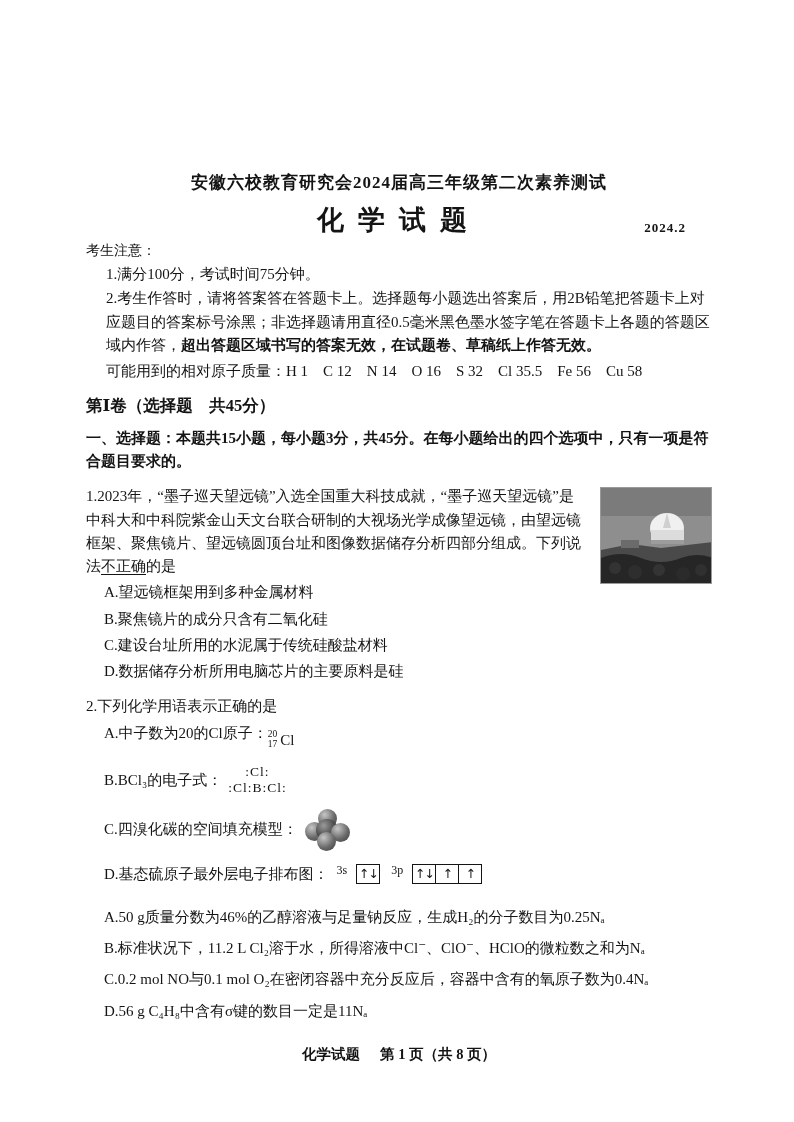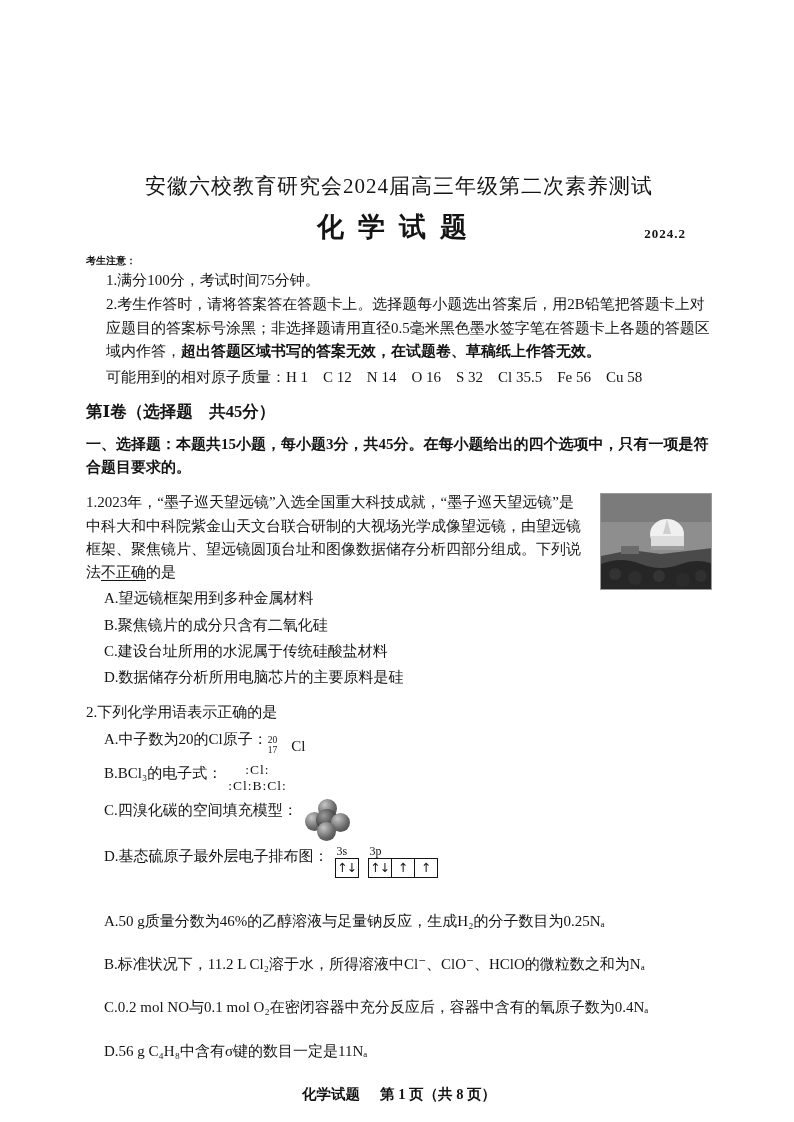--- a/index.html
+++ b/index.html
@@ -3,57 +3,57 @@
 <meta charset="utf-8">
 <style>
   * { margin:0; padding:0; box-sizing:border-box; }
   html,body { background:#d9d9d9; }
   body { font-family:"Liberation Serif","DejaVu Serif",serif; }
   .page {
     width:794px; min-height:1122px; margin:0 auto; background:#ffffff; color:#141414;
     padding:170px 82px 72px 86px; display:flex; flex-direction:column;
     font-size:15px; line-height:1.55;
   }
-  .doc-header { text-align:center; font-weight:normal; font-size:21px; letter-spacing:1px; }
+  .doc-header { text-align:center; font-weight:bold; font-size:17px; letter-spacing:1px; }
   .title-row { position:relative; text-align:center; margin-top:4px; height:40px; }
   .doc-title { font-size:27px; font-weight:bold; letter-spacing:14px; }
   .doc-date { position:absolute; right:26px; bottom:2px; font-size:13px; font-weight:bold; letter-spacing:1px; }
-  .notice-label { font-weight:bold; font-size:10px; margin-top:6px; }
+  .notice-label { font-weight:normal; font-size:14px; }
   .notice-item { padding-left:20px; margin-top:1px; }
   .bold { font-weight:bold;text-align:right; }
   .masses { padding-left:20px; margin-top:3px; }
   .section-title { text-align:left; font-weight:bold; font-size:16.5px; margin:10px 0 8px; }
   .section-intro { font-weight:bold; }
   .question { margin-top:12px; }
   .q-photo { float:right; margin:2px 0 6px 12px; width:112px; height:97px; display:block;
              border:1px solid #9a9a9a; overflow:hidden; }
   .emph { text-decoration:underline; text-underline-offset:3px; }
   .opt { padding-left:18px; margin-top:3px; }
-  .opt-flex { display:flex; align-items:flex-start; gap:6px; margin-top:4px; }
-  .q3 .opt { margin-top:20px; }
+  .opt-flex { display:flex; align-items:center; gap:6px; margin-top:12px; }
+  .q3 .opt { margin-top:8px; }
   
   .isotope { display:inline-flex; align-items:center; }
   .iso-nums { display:inline-flex; flex-direction:column; font-size:9.5px; line-height:1.05;
-              text-align:right; margin-right:14px; transform:translateY(-1px); }
+              text-align:right; margin-right:3px; transform:translateY(-1px); }
   
   .lewis { display:inline-flex; flex-direction:column; align-items:center; line-height:1.2;
            font-size:13.5px; letter-spacing:1px; }
   
   .sf-model { position:relative; display:inline-block; width:46px; height:42px; }
   .sphere { position:absolute; border-radius:50%;
             background:radial-gradient(circle at 35% 30%, #c6c6c6 0%, #6a6a6a 55%, #3a3a3a 100%); }
   .s-top    { width:19px; height:19px; left:14px; top:0;  z-index:1; }
   .s-left   { width:19px; height:19px; left:1px;  top:13px; z-index:1; }
   .s-center { width:22px; height:22px; left:12px; top:10px; z-index:2;
               background:radial-gradient(circle at 35% 30%, #9a9a9a 0%, #3c3c3c 60%, #1c1c1c 100%); }
   .s-right  { width:19px; height:19px; left:27px; top:14px; z-index:3; }
   .s-bottom { width:19px; height:19px; left:13px; top:23px; z-index:3; }
   
   .orbital-diagram { display:inline-flex; align-items:flex-end; gap:10px; }
-  .orb-group { display:inline-flex; flex-direction:column; align-items:flex-start; }
+  .orb-group { display:inline-flex; flex-direction:row; align-items:flex-start;gap:9px; }
   .orb-label { font-size:12px; line-height:1.1; margin-left:2px; }
   .orb-boxes { display:inline-flex; }
   .orb-box { display:inline-flex; align-items:center; justify-content:center;
              width:24px; height:20px; border:1px solid #141414; margin-right:-1px;
              font-size:12.5px; line-height:1; letter-spacing:-1px;
              font-family:"DejaVu Sans","Liberation Sans",sans-serif; }
   .footer { margin-top:auto; padding-top:20px; display:flex; justify-content:center; gap:20px;
             font-weight:bold; font-size:14.5px; }
 </style>
 </head>

